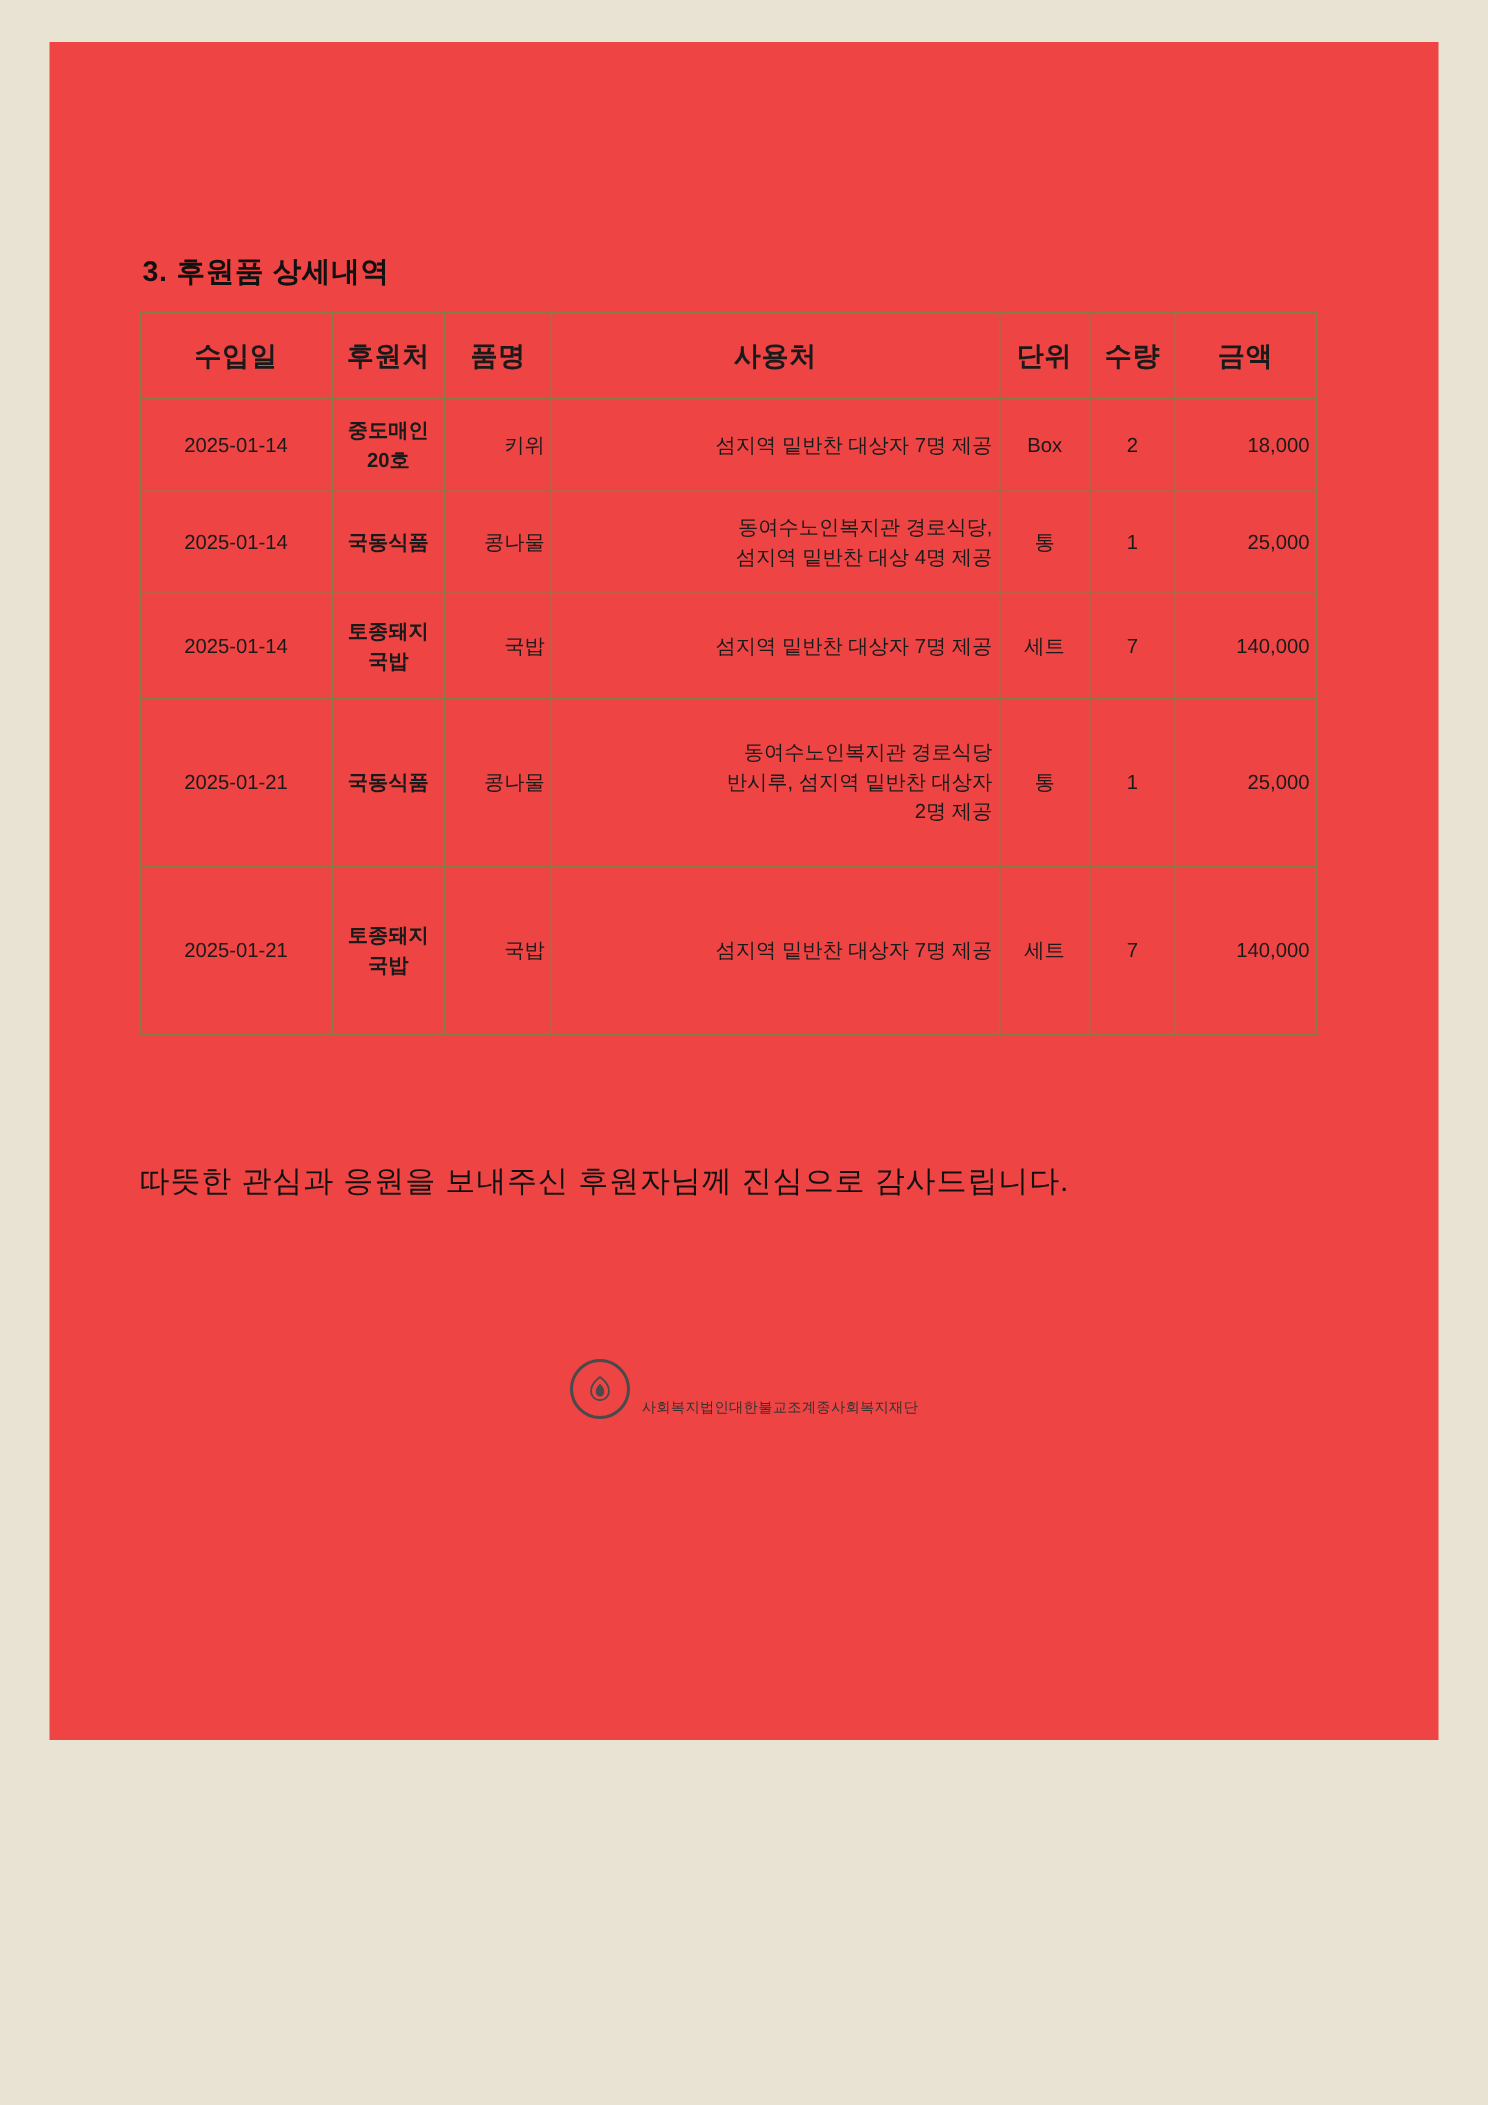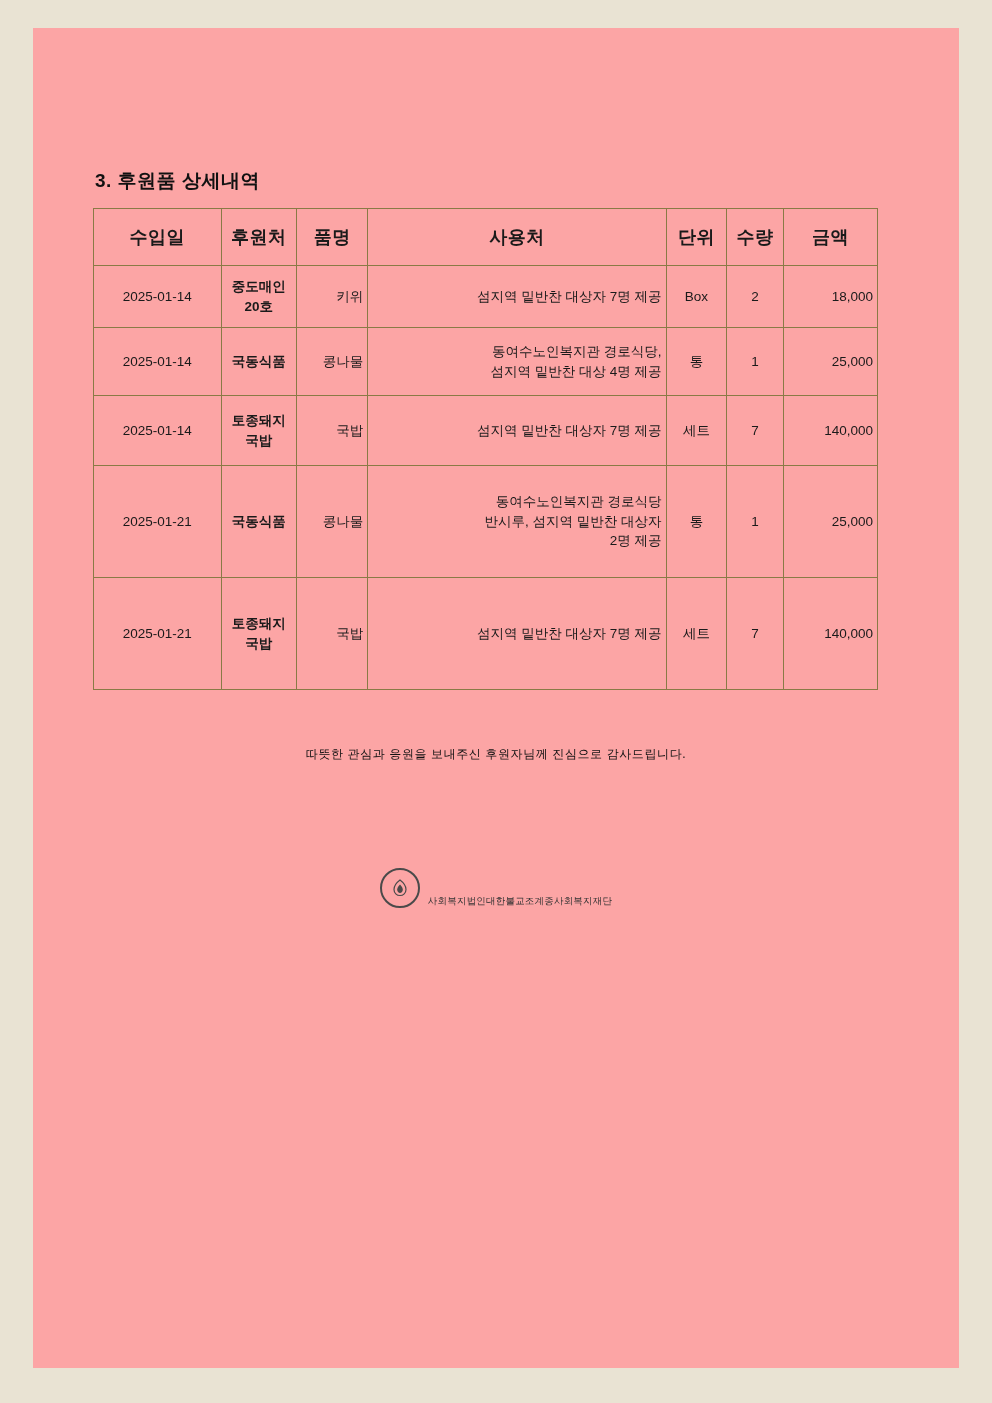--- a/index.html
+++ b/index.html
@@ -12,22 +12,22 @@
     background: #e9e3d3;
     font-family: "Liberation Sans", sans-serif;
     color: #1a1a1a;
     overflow: hidden;
   }
   .page {
     position: absolute;
     left: 33px;
     top: 28px;
     width: 926px;
-    height: 1340px;
-    background: #fca5a5;
+    height: 1132px;
+    background: #ef4444;
     box-sizing: border-box;
   }
   .content {
     position: absolute;
     left: 60px;
     top: 140px;
     width: 806px;
   }
   .section-title {
     font-size: 19px;
@@ -68,23 +68,22 @@
 
   .col-date   { width: 122px; }
   .col-donor  { width: 72px; }
   .col-item   { width: 68px; }
   .col-use    { width: 285px; }
   .col-unit   { width: 58px; }
   .col-qty    { width: 54px; }
   .col-amount { width: 90px; }
 
   .thanks {
-    margin-top: 56px;
-    text-align: center;
-    font-size: 12px;
+    margin-top: 84px;
+    font-size: 20px;
     letter-spacing: 0.6px;
     color: #111;
   }
   .signature {
     margin-top: 105px;
     display: flex;
     align-items: flex-end;
     justify-content: center;
     gap: 8px;
   }

